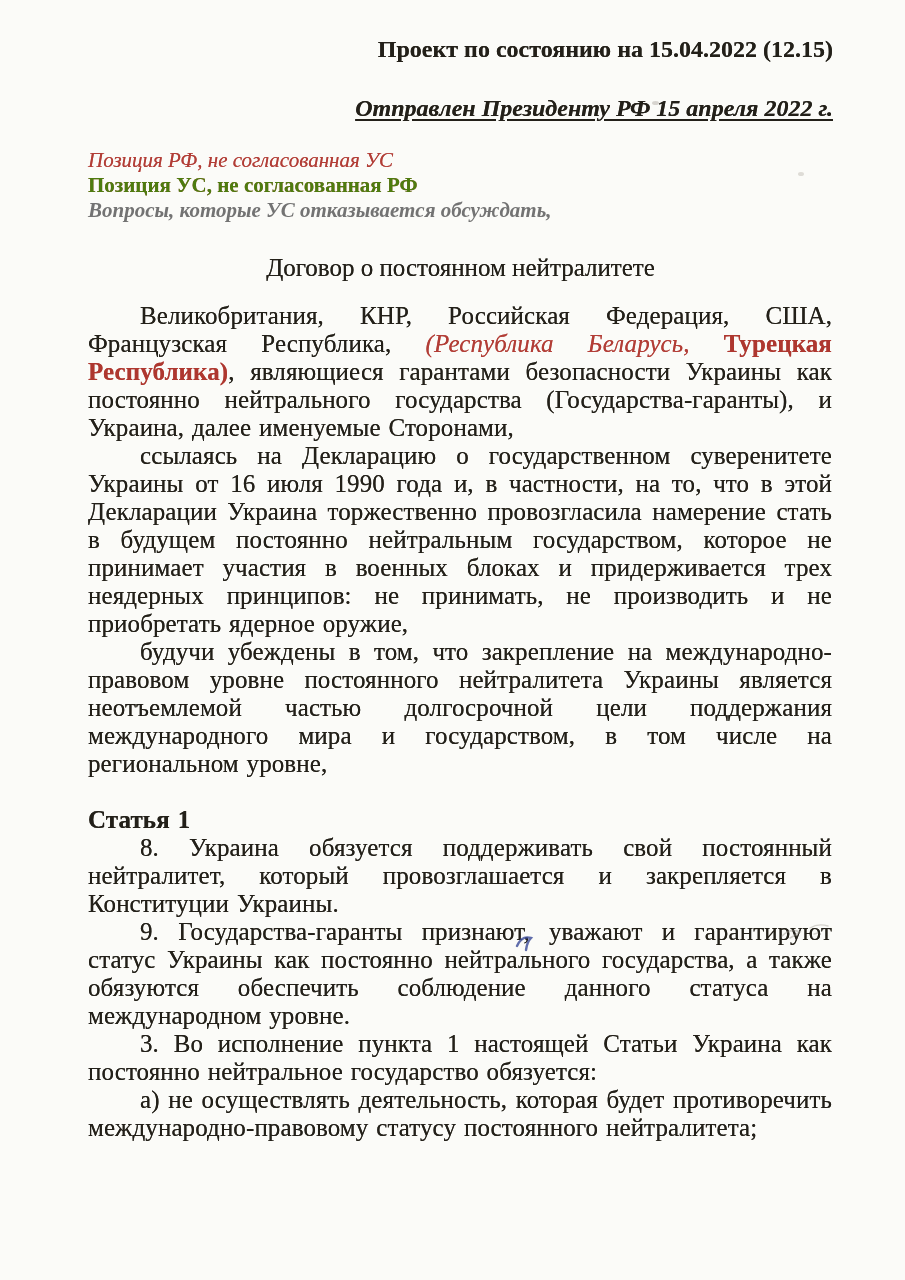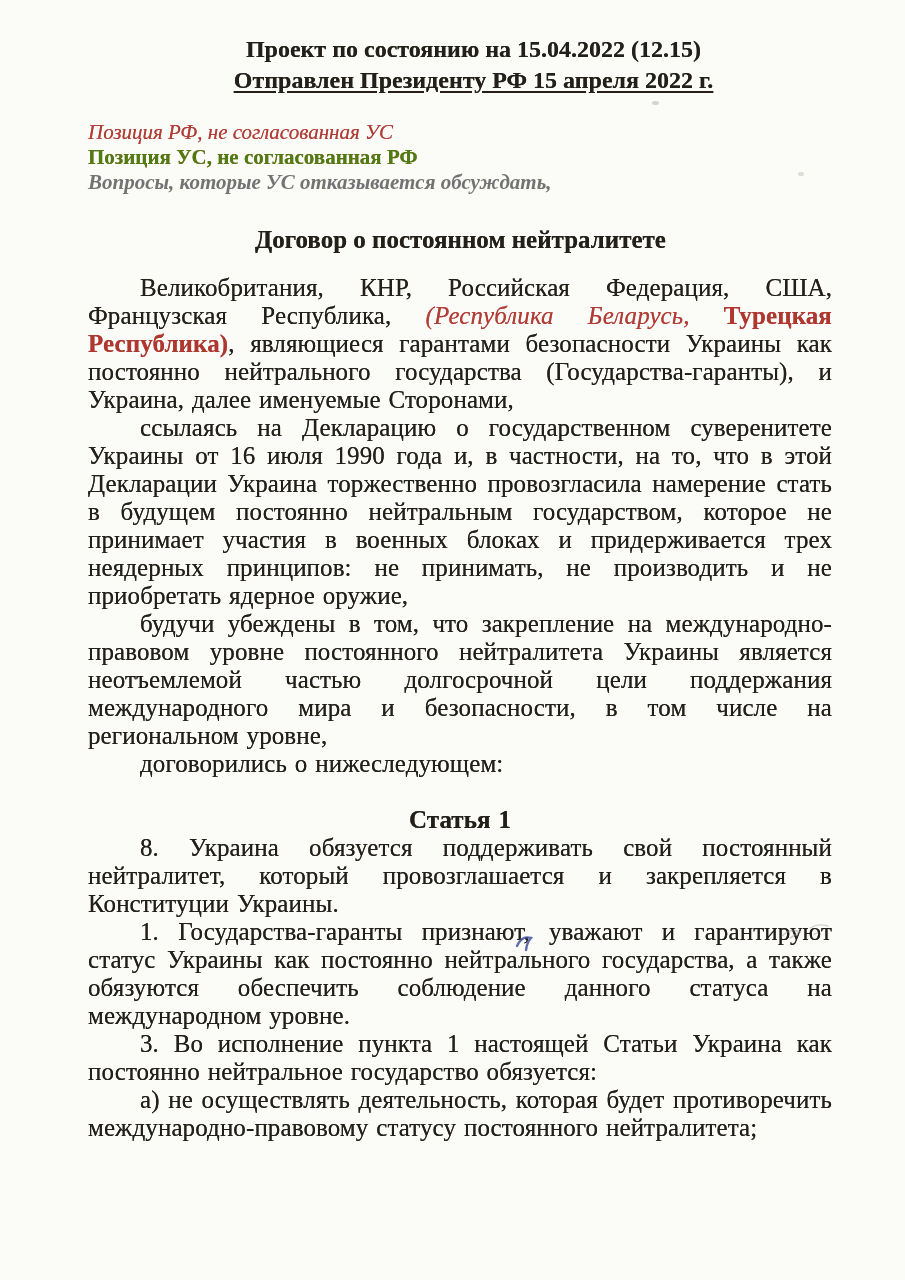--- a/index.html
+++ b/index.html
@@ -12,65 +12,66 @@
     background: #fbfbf8;
     overflow: hidden;
     font-family: "Liberation Serif", "DejaVu Serif", serif;
     color: #232019;
   }
   .ink { text-shadow: 0 0 0.6px rgba(35,32,25,0.85); }
 
   
   .doc-header {
     padding: 34px 72px 0 114px;
-    text-align: center;
+    text-align: right;
     font-size: 24px;
     line-height: 31px;
     font-weight: bold;
   }
   .doc-header .sent-line {
+    font-style: italic;
     text-decoration: underline;
     text-underline-offset: 3px;
+    margin-top: 28px;
   }
 
   
   .legend {
     margin: 14px 72px 0 88px;
     font-size: 21px;
     line-height: 25px;
   }
   .legend-rf { color: #b23d36; font-style: italic; text-shadow: 0 0 0.5px rgba(178,61,54,0.8); margin-top: 24px; }
   .legend-us { color: #4d7c0f; font-weight: bold; text-shadow: 0 0 0.5px rgba(174,55,47,0.8); }
   .legend-q  { color: #737373; font-style: italic; font-weight: 600; }
 
   
   .doc-title {
     margin: 28px 72px 16px 88px;
     text-align: center;
     font-size: 25px;
     line-height: 33px;
-    font-weight: bold;
+    font-weight: normal;
   }
 
   
   .body-block {
     margin: 18px 73px 16px 88px;
     font-size: 25px;
     line-height: 28px;
     text-align: justify;
     word-spacing: 1.5px;
     letter-spacing: 0.1px;
   }
   .par { text-indent: 52px; }
   .red-italic { color: #b23d36; font-style: italic; text-shadow: 0 0 0.5px rgba(178,61,54,0.8); }
   .red-bold   { color: #ae372f; font-weight: bold; text-shadow: 0 0 0.5px rgba(174,55,47,0.8); }
 
   .article-heading {
     margin-top: 28px;
-    text-align: center;
     font-weight: bold;
     text-indent: 0;
   }
 
   
   .pen-mark { position: absolute; left: 514px; top: 933px; }
   .smudge   { position: absolute; left: 780px; top: 920px; opacity: 0.45; }
   .speck-1  { position: absolute; left: 652px; top: 101px; width: 7px; height: 4px;
               background: #b9b5ad; border-radius: 50%; opacity: 0.55; }
   .speck-2  { position: absolute; left: 798px; top: 172px; width: 6px; height: 4px;
@@ -92,26 +93,25 @@
     <div class="legend-q">Вопросы, которые УС отказывается обсуждать,</div>
   </div>
 
   <div class="doc-title ink">
     <div>Договор о постоянном нейтралитете</div>
   </div>
 
   <div class="body-block ink">
     <p class="par"><span>Великобритания, КНР, Российская Федерация, США, Французская Республика, </span><span class="red-italic">(Республика Беларусь, </span><span class="red-bold">Турецкая Республика)</span><span>, являющиеся гарантами безопасности Украины как постоянно нейтрального государства (Государства-гаранты), и Украина, далее именуемые Сторонами,</span></p>
     <p class="par">ссылаясь на Декларацию о государственном суверенитете Украины от 16 июля 1990 года и, в частности, на то, что в этой Декларации Украина торжественно провозгласила намерение стать в будущем постоянно нейтральным государством, которое не принимает участия в военных блоках и придерживается трех неядерных принципов: не принимать, не производить и не приобретать ядерное оружие,</p>
-    <p class="par">будучи убеждены в том, что закрепление на международно-правовом уровне постоянного нейтралитета Украины является неотъемлемой частью долгосрочной цели поддержания международного мира и безопасности, в том числе на региональном уровне,</p>
-    <p class="par">договорились о нижеследующем:</p>
+    <p class="par">будучи убеждены в том, что закрепление на международно-правовом уровне постоянного нейтралитета Украины является неотъемлемой частью долгосрочной цели поддержания международного мира и государством, в том числе на региональном уровне,</p>
 
     <p class="par article-heading">Статья 1</p>
     <p class="par">8. Украина обязуется поддерживать свой постоянный нейтралитет, который провозглашается и закрепляется в Конституции Украины.</p>
-    <p class="par">1. Государства-гаранты признают, уважают и гарантируют статус Украины как постоянно нейтрального государства, а также обязуются обеспечить соблюдение данного статуса на международном уровне.</p>
+    <p class="par">9. Государства-гаранты признают, уважают и гарантируют статус Украины как постоянно нейтрального государства, а также обязуются обеспечить соблюдение данного статуса на международном уровне.</p>
     <p class="par">3. Во исполнение пункта 1 настоящей Статьи Украина как постоянно нейтральное государство обязуется:</p>
     <p class="par">а) не осуществлять деятельность, которая будет противоречить международно-правовому статусу постоянного нейтралитета;</p>
   </div>
 
   <svg class="pen-mark" width="24" height="22" viewBox="0 0 24 22">
     <path d="M3,13 Q8,2 17,5 Q13,9 12,17" fill="none" stroke="#44539e" stroke-width="2.4" stroke-linecap="round" opacity="0.85"></path>
   </svg>
 
   <svg class="smudge" width="52" height="24" viewBox="0 0 52 24">
     <path d="M2,16 Q10,8 20,12 Q14,16 10,18" fill="none" stroke="#9a968e" stroke-width="1.6" stroke-linecap="round"></path>

